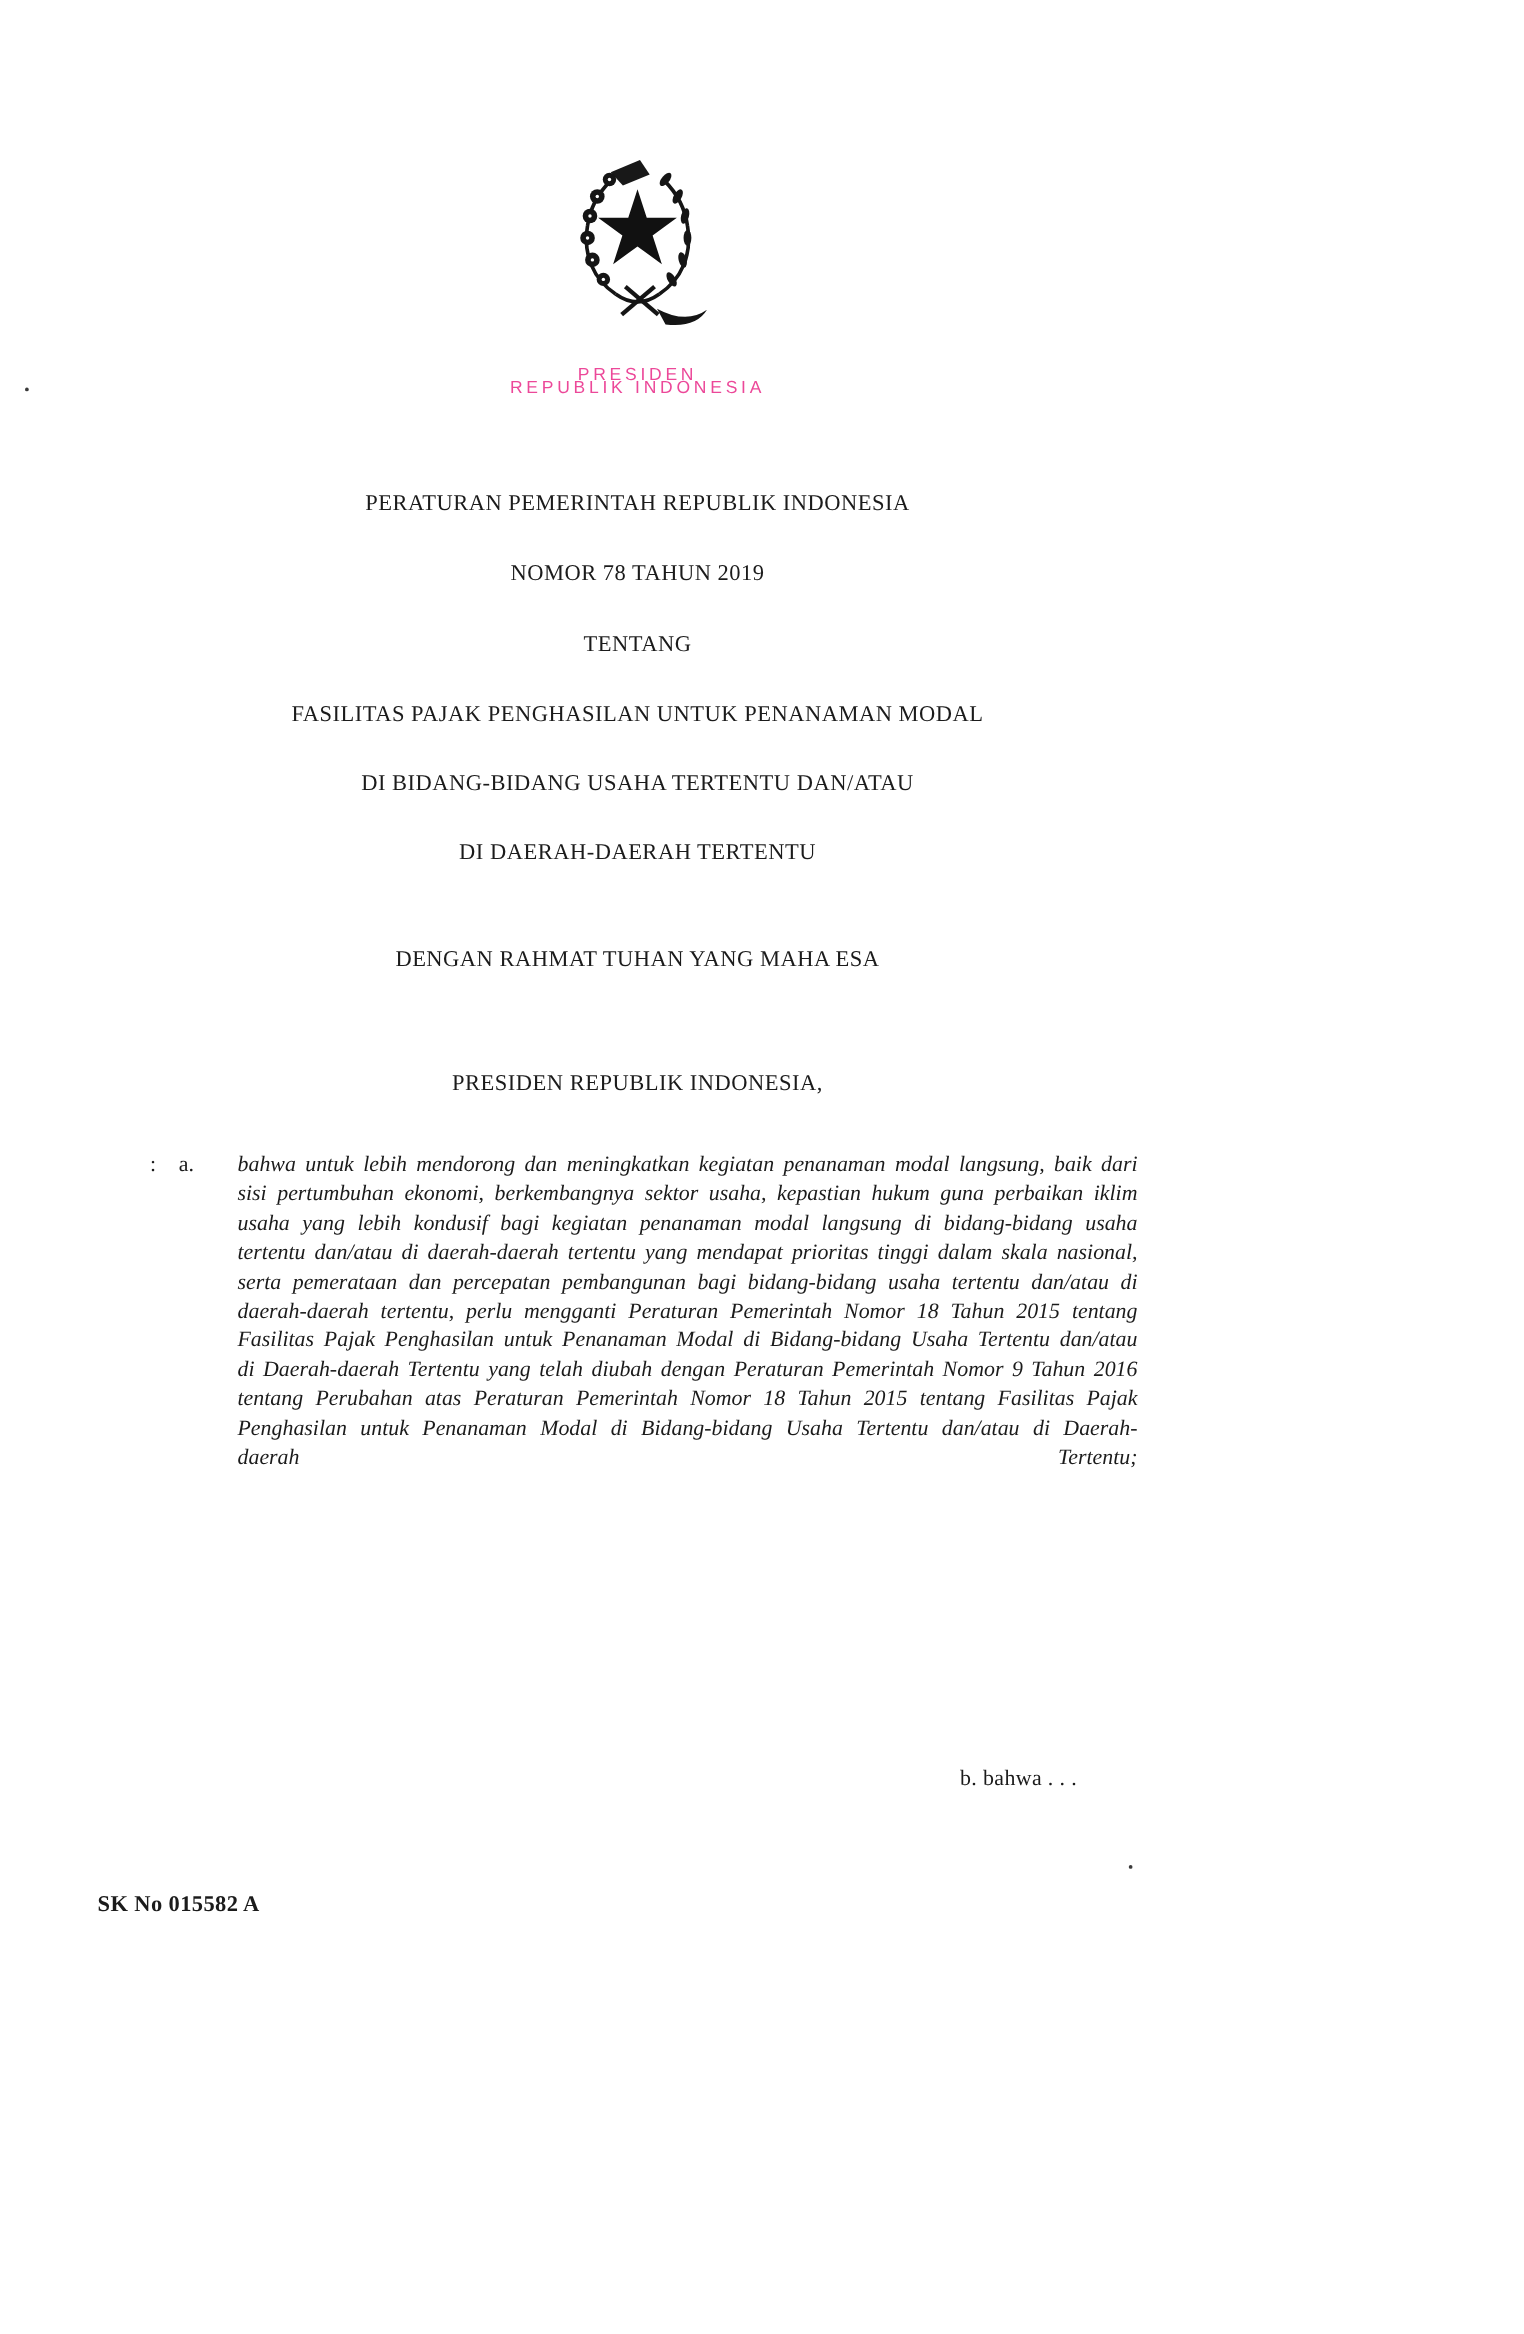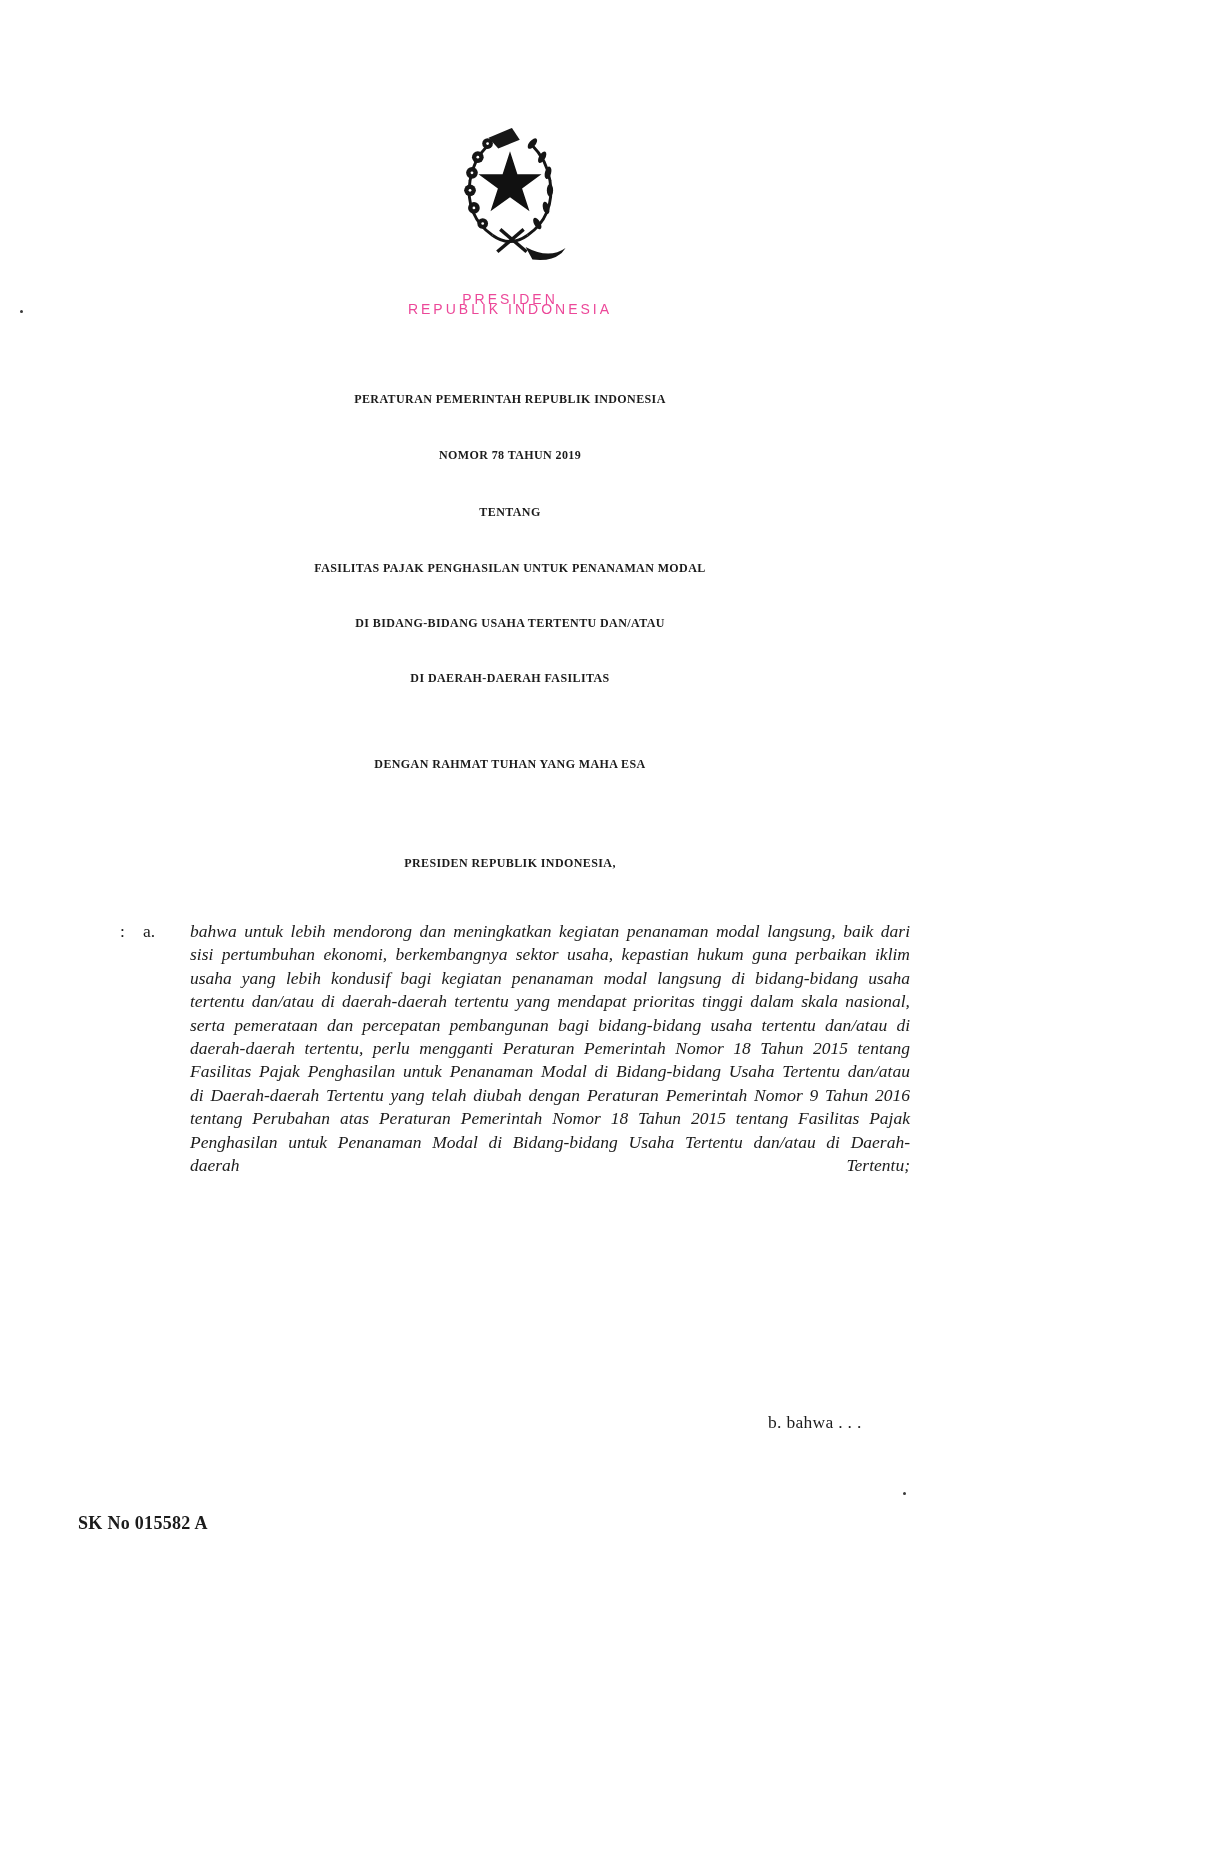--- a/index.html
+++ b/index.html
@@ -38,23 +38,22 @@
     letter-spacing: 3px;
     font-family: "Liberation Serif", "DejaVu Serif", serif;
   }
   .letterhead {
     font-family: "Liberation Sans", "DejaVu Sans", sans-serif;
     font-size: 14px;
     letter-spacing: 3px;
     color: #ec4899;
   }
   .title-line {
-    font-size: 12px;
+    font-size: 18px;
     letter-spacing: 0.4px;
-    font-weight: bold;
   }
   .considering {
     position: absolute;
     left: 120px;
     top: 920px;
     width: 790px;
     display: flex;
     font-size: 17.5px;
     line-height: 23.4px;
   }
@@ -141,21 +140,21 @@
 
 
   <div class="center-abs letterhead" style="top: 291px;">PRESIDEN</div>
   <div class="center-abs letterhead" style="top: 301px;">REPUBLIK INDONESIA</div>
 
   <div class="center-abs title-line" style="top: 392px;">PERATURAN PEMERINTAH REPUBLIK INDONESIA</div>
   <div class="center-abs title-line" style="top: 448px;">NOMOR 78 TAHUN 2019</div>
   <div class="center-abs title-line" style="top: 505px;">TENTANG</div>
   <div class="center-abs title-line" style="top: 561px;">FASILITAS PAJAK PENGHASILAN UNTUK PENANAMAN MODAL</div>
   <div class="center-abs title-line" style="top: 616px;">DI BIDANG-BIDANG USAHA TERTENTU DAN/ATAU</div>
-  <div class="center-abs title-line" style="top: 671px;">DI DAERAH-DAERAH FASILITAS</div>
+  <div class="center-abs title-line" style="top: 671px;">DI DAERAH-DAERAH TERTENTU</div>
 
   <div class="center-abs title-line" style="top: 757px;">DENGAN RAHMAT TUHAN YANG MAHA ESA</div>
 
   <div class="center-abs title-line" style="top: 856px;">PRESIDEN REPUBLIK INDONESIA,</div>
 
   <div class="considering">
     <div class="c-sep">:</div>
     <div class="c-item">a.</div>
     <div class="c-text">bahwa untuk lebih mendorong dan meningkatkan kegiatan penanaman modal langsung, baik dari sisi pertumbuhan ekonomi, berkembangnya sektor usaha, kepastian hukum guna perbaikan iklim usaha yang lebih kondusif bagi kegiatan penanaman modal langsung di bidang-bidang usaha tertentu dan/atau di daerah-daerah tertentu yang mendapat prioritas tinggi dalam skala nasional, serta pemerataan dan percepatan pembangunan bagi bidang-bidang usaha tertentu dan/atau di daerah-daerah tertentu, perlu mengganti Peraturan Pemerintah Nomor 18 Tahun 2015 tentang Fasilitas Pajak Penghasilan untuk Penanaman Modal di Bidang-bidang Usaha Tertentu dan/atau di Daerah-daerah Tertentu yang telah diubah dengan Peraturan Pemerintah Nomor 9 Tahun 2016 tentang Perubahan atas Peraturan Pemerintah Nomor 18 Tahun 2015 tentang Fasilitas Pajak Penghasilan untuk Penanaman Modal di Bidang-bidang Usaha Tertentu dan/atau di Daerah-daerah Tertentu;</div>
   </div>

